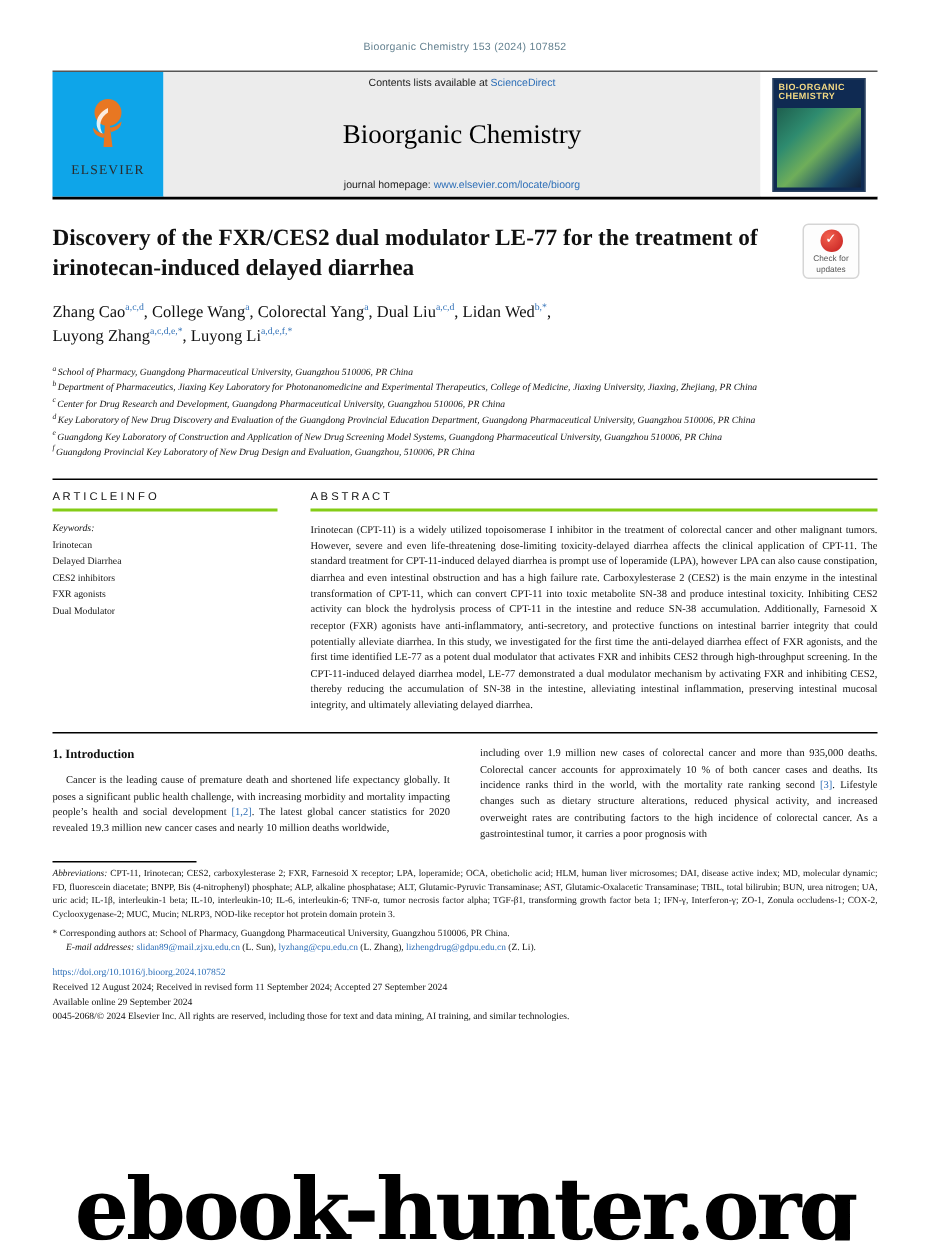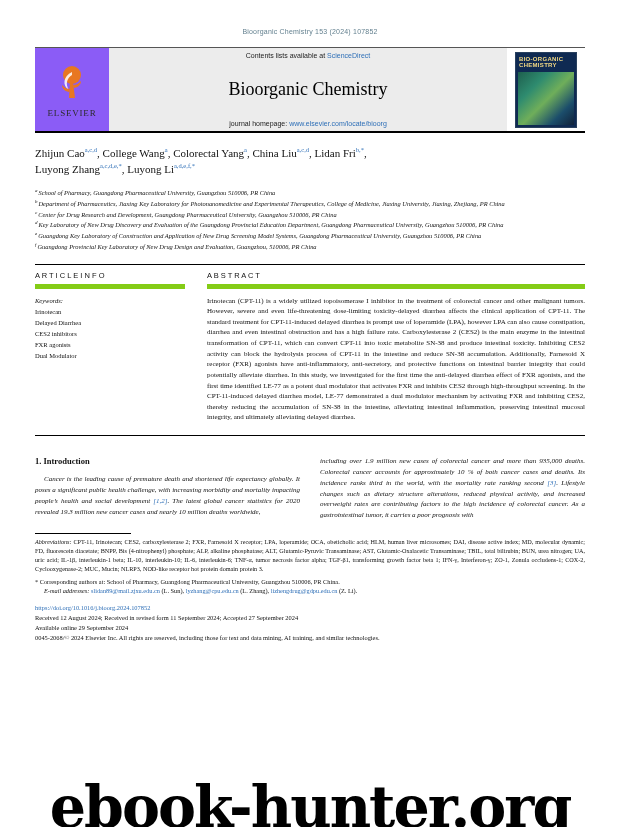--- a/index.html
+++ b/index.html
@@ -3,21 +3,21 @@
 <meta charset="utf-8">
 <style>
   * { margin:0; padding:0; box-sizing:border-box; }
   html,body { width:620px; height:827px; }
   body { background:#fff; color:#111; font-family:"Liberation Serif", serif; position:relative; overflow:hidden; }
   .page { padding:0 35px; }
 
   .citation { margin-top:28px; text-align:center; font-size:7px; letter-spacing:.2px; color:#63808f; font-family:"Liberation Sans", sans-serif; }
 
   .banner { margin-top:12px; border-top:1px solid #555; border-bottom:2px solid #000; display:flex; height:86px; }
-  .banner-left { width:74px; display:flex; flex-direction:column; align-items:center; justify-content:center; gap:2px; background:#8b5cf6; }
+  .banner-left { width:74px; display:flex; flex-direction:column; align-items:center; justify-content:center; gap:2px; background:#0ea5e9; }
   .elsevier-word { font-size:9px; letter-spacing:.8px; color:#2b2b2b; }
   .banner-center { flex:1; background:#ececec; display:flex; flex-direction:column; align-items:center; justify-content:space-between; gap:4px; padding:4px 6px; }
   .contents-line,.homepage-line { font-size:7px; font-family:"Liberation Sans",sans-serif; color:#222; }
   .journal-title { font-size:18px; color:#000; }
   .banner-right { width:78px; display:flex; align-items:center; justify-content:center; background:#fff; }
   .cover { width:62px; height:76px; background:#0f2a52; border:1px solid #28405e; display:flex; flex-direction:column; }
   .cover-title { color:#f3d984; font-family:"Liberation Sans",sans-serif; font-weight:bold; font-size:6px; line-height:1.15; padding:3px 3px 1px; letter-spacing:.3px; }
   .cover-img { flex:1; margin:2px; background:linear-gradient(135deg,#1e5f4e 0%,#2e8b6f 28%,#6fae5a 52%,#1b4d6b 78%,#11223a 100%); }
   .link { color:#2e6fb7; text-decoration:none; cursor:pointer; }
 
@@ -28,29 +28,29 @@
   .check-text { font-size:5.5px; color:#555; font-family:"Liberation Sans",sans-serif; line-height:1.2; }
 
   .authors { margin-top:12px; font-size:11px; }
   .authors .line { line-height:1.4; }
   sup.aff { color:#2e6fb7; font-size:6.5px; }
 
   .affiliations { margin-top:10px; font-size:6.4px; font-style:italic; line-height:1.5; }
   .affiliations sup { font-size:5px; margin-right:1px; }
 
   .info-section { border-top:1px solid #000; border-bottom:1.5px solid #000; margin-top:12px; display:grid; grid-template-columns:150px 1fr; column-gap:22px; padding-bottom:12px; }
-  .col-head { font-size:7.5px; padding:6px 0 4px; border-bottom:5px solid #84cc16; font-family:"Liberation Sans",sans-serif; }
+  .col-head { font-size:7.5px; padding:6px 0 4px; border-bottom:2px solid #84cc16; font-family:"Liberation Sans",sans-serif; }
   .keywords { font-size:6.5px; line-height:1.7; padding-top:6px; }
   .keywords-label { font-style:italic; display:block; }
   .keyword { display:block; }
   .abstract-text { font-size:7px; line-height:1.52; text-align:justify; padding-top:7px; }
 
-  .body-cols { display:grid; grid-template-columns:1fr 1fr; column-gap:20px; margin-top:20px; }
+  .body-cols { display:grid; grid-template-columns:1fr 1fr; column-gap:20px; margin-top:8px; }
   .section-heading { font-weight:bold; font-size:8.5px; margin-bottom:8px; }
-  .body-par { font-size:7px; line-height:1.55; text-align:justify;font-style:italic; }
+  .body-par { font-size:7px; line-height:1.55; text-align:justify; }
   .indent { text-indent:9px; }
   .ref-link { color:#2e6fb7; cursor:pointer; }
 
   .footnote { margin-top:12px; }
   .footnote-rule { width:96px; border-top:1px solid #000; margin-bottom:4px; }
   .abbrev { font-size:6.2px; line-height:1.45; text-align:justify; }
   .abbrev-label { font-style:italic; }
   .corr { font-size:6.3px; margin-top:4px; }
   .email-line { font-size:6.3px; margin-top:2px; padding-left:9px; }
   .email-label { font-style:italic; }
@@ -91,28 +91,35 @@
       </div>
     </div>
     <div class="banner-right">
       <div class="cover">
         <div class="cover-title">BIO-ORGANIC CHEMISTRY</div>
         <div class="cover-img"></div>
       </div>
     </div>
   </div>
 
+  <div class="title-row">
+    <h1 class="title">Discovery of the FXR/CES2 dual modulator LE-77 for the treatment of irinotecan-induced delayed diarrhea</h1>
+    <div class="check-badge">
+      <div class="check-circle">✓</div>
+      <div class="check-text">Check for updates</div>
+    </div>
+  </div>
 
   <div class="authors">
     <div class="line">
-      <span><span>Zhijun Cao</span><sup class="aff">a,c,d</sup><span>, </span></span>
+      <span><span>Zhang Cao</span><sup class="aff">a,c,d</sup><span>, </span></span>
       <span><span>College Wang</span><sup class="aff">a</sup><span>, </span></span>
       <span><span>Colorectal Yang</span><sup class="aff">a</sup><span>, </span></span>
-      <span><span>China Liu</span><sup class="aff">a,c,d</sup><span>, </span></span>
-      <span><span>Lidan Fri</span><sup class="aff">b,*</sup><span>,</span></span>
+      <span><span>Dual Liu</span><sup class="aff">a,c,d</sup><span>, </span></span>
+      <span><span>Lidan Wed</span><sup class="aff">b,*</sup><span>,</span></span>
     </div>
     <div class="line">
       <span><span>Luyong Zhang</span><sup class="aff">a,c,d,e,*</sup><span>, </span></span>
       <span><span>Luyong Li</span><sup class="aff">a,d,e,f,*</sup></span>
     </div>
   </div>
 
   <div class="affiliations">
     <div><sup>a</sup><span>School of Pharmacy, Guangdong Pharmaceutical University, Guangzhou 510006, PR China</span></div>
     <div><sup>b</sup><span>Department of Pharmaceutics, Jiaxing Key Laboratory for Photonanomedicine and Experimental Therapeutics, College of Medicine, Jiaxing University, Jiaxing, Zhejiang, PR China</span></div>

